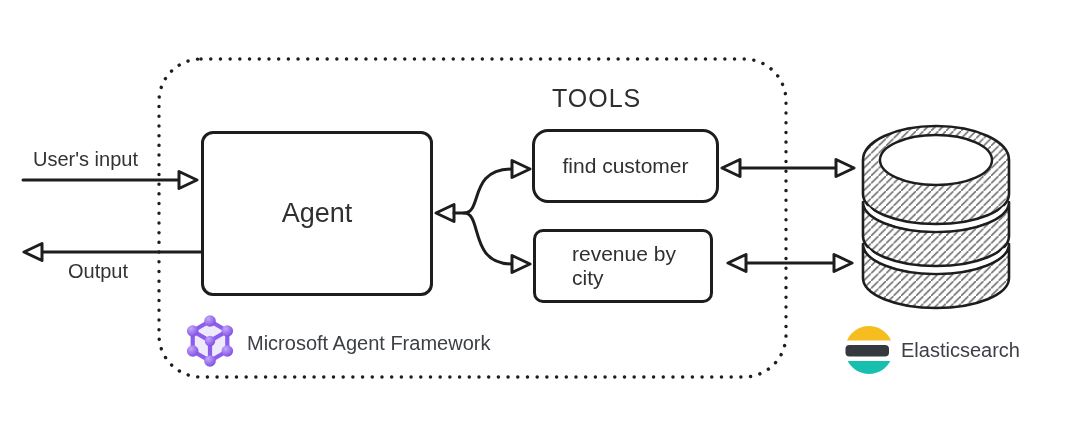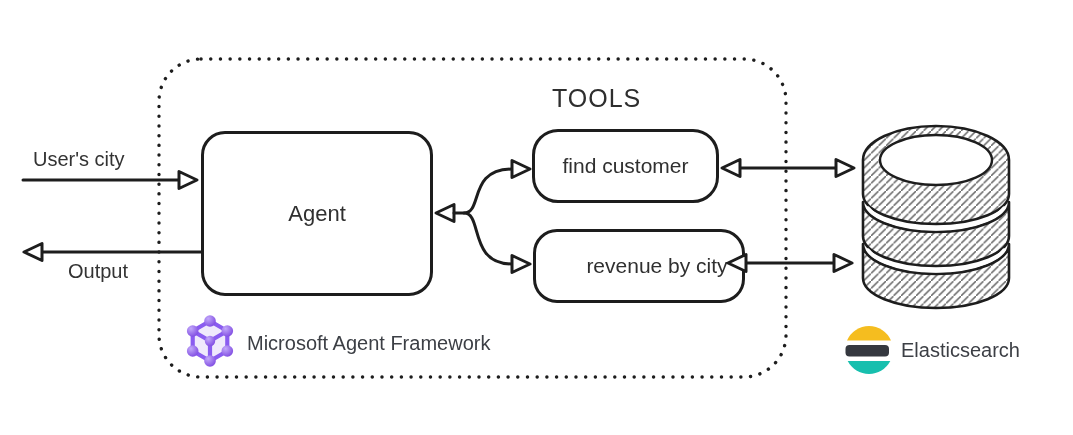--- a/index.html
+++ b/index.html
@@ -5,44 +5,44 @@
   html,body { margin:0; padding:0; background:#ffffff; }
   .canvas {
     position:relative; width:1073px; height:435px; background:#ffffff;
     font-family:"Liberation Sans", sans-serif; color:#3a3a3a; overflow:hidden;
   }
   .box {
     position:absolute; background:#ffffff; border:3px solid #1d1d1d;
     display:flex; align-items:center; justify-content:center;
     box-sizing:border-box; z-index:2; color:#303030;
   }
-  .agent-box   { left:201px; top:131px; width:232px; height:165px; border-radius:24px; font-size:22px;align-items:center; }
-  .find-box    { left:532px; top:129px; width:187px; height:74px;  border-radius:26px; font-size:21px; }
-  .revenue-box { left:533px; top:229px; width:212px; height:74px;  border-radius:24px; font-size:21px;padding-left:36px; }
+  .agent-box   { left:201px; top:131px; width:232px; height:165px; border-radius:12px; font-size:27px;align-items:center; }
+  .find-box    { left:532px; top:129px; width:187px; height:74px;  border-radius:16px; font-size:21px; }
+  .revenue-box { left:533px; top:229px; width:180px; height:74px;  border-radius:10px; font-size:21px;padding-left:36px; }
   .tools-header {
     position:absolute; left:552px; top:84px; width:140px; text-align:left;
     font-size:25px; letter-spacing:1px; color:#2e2e2e; z-index:2;
   }
   .flow-label { position:absolute; font-size:20px; color:#333333; z-index:2; }
   .user-input-label { left:33px; top:148px; }
   .output-label     { left:68px; top:225px;margin-top:35px; }
   .brand-label { position:absolute; font-size:20px; color:#3c3f45; z-index:4; }
   .ms-text { left:247px; top:332px; }
   .es-text { left:901px; top:339px; }
   .overlay { position:absolute; left:0; top:0; z-index:3; pointer-events:none; }
   .logo-svg { position:absolute; z-index:4; }
   .ms-logo { left:183px; top:312px; }
   .es-logo { left:845px; top:321px; }
 </style>
 </head>
 <body>
 
 <div class="canvas">
 
-  <div class="flow-label user-input-label">User's city</div>
+  <div class="flow-label user-input-label">User's input</div>
   <div class="flow-label output-label">Output</div>
 
   <div class="box agent-box">
     <span>Agent</span>
   </div>
 
   <div class="tools-header">TOOLS</div>
 
   <div class="box find-box">
     <span>find customer</span>

